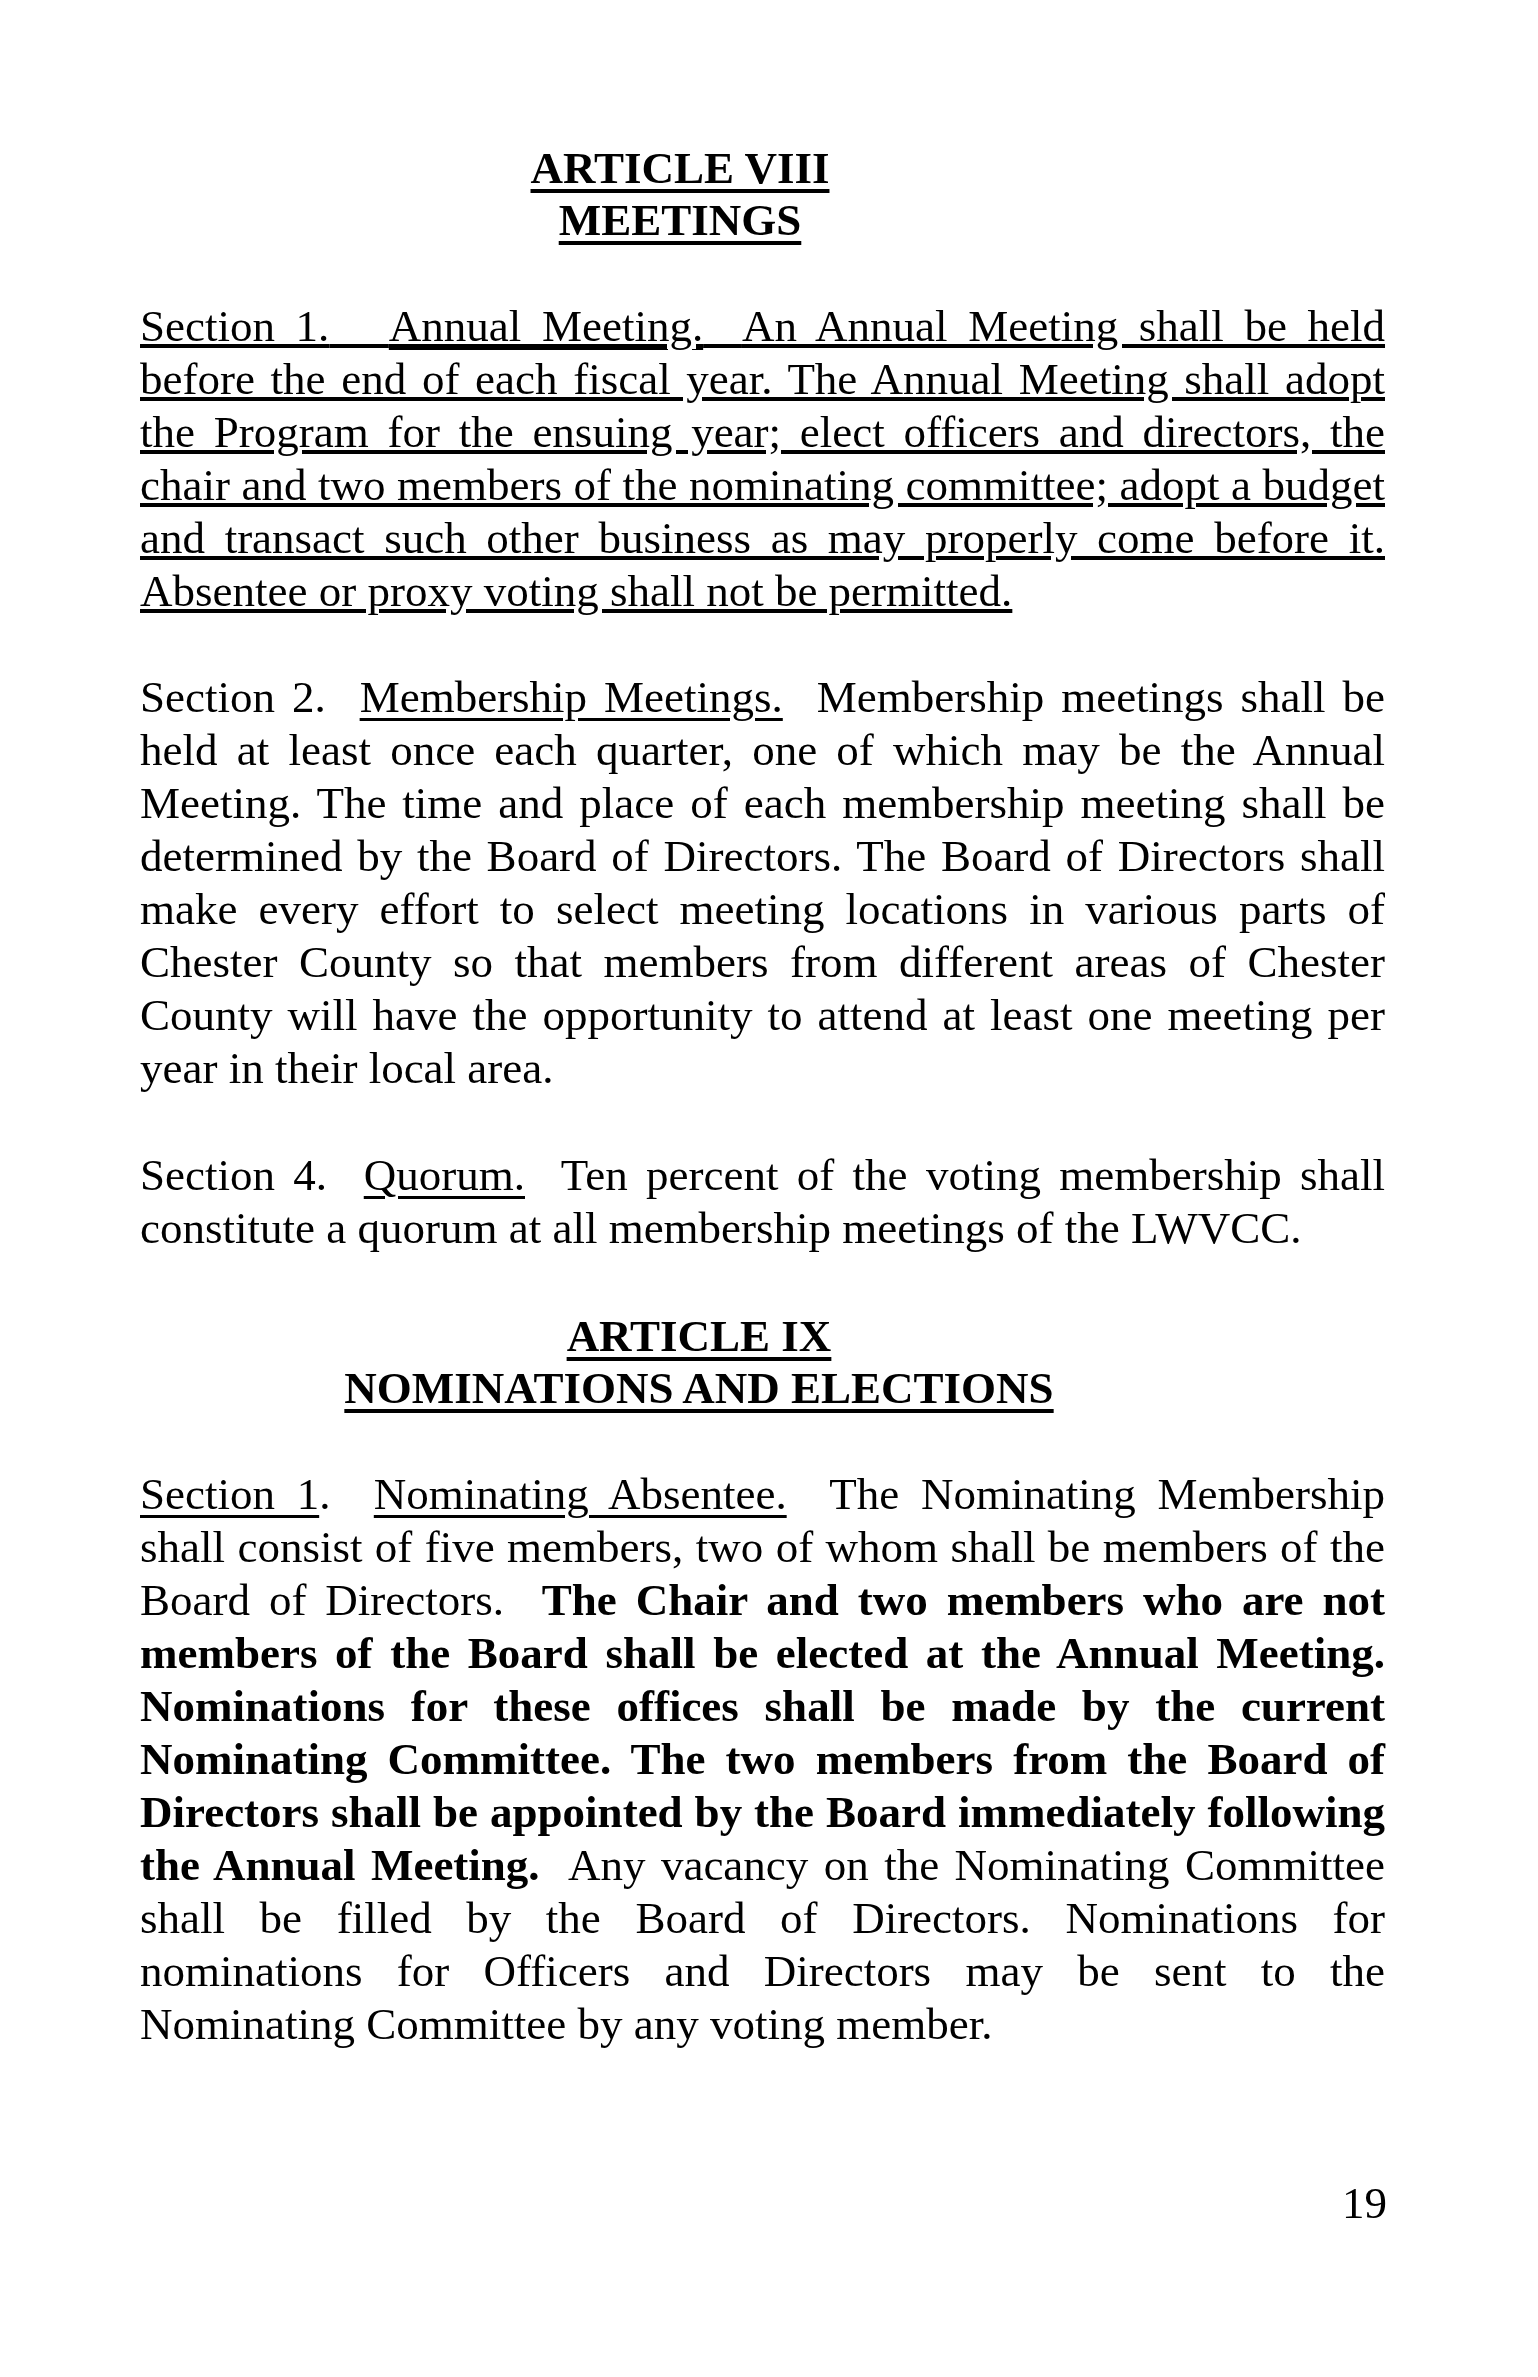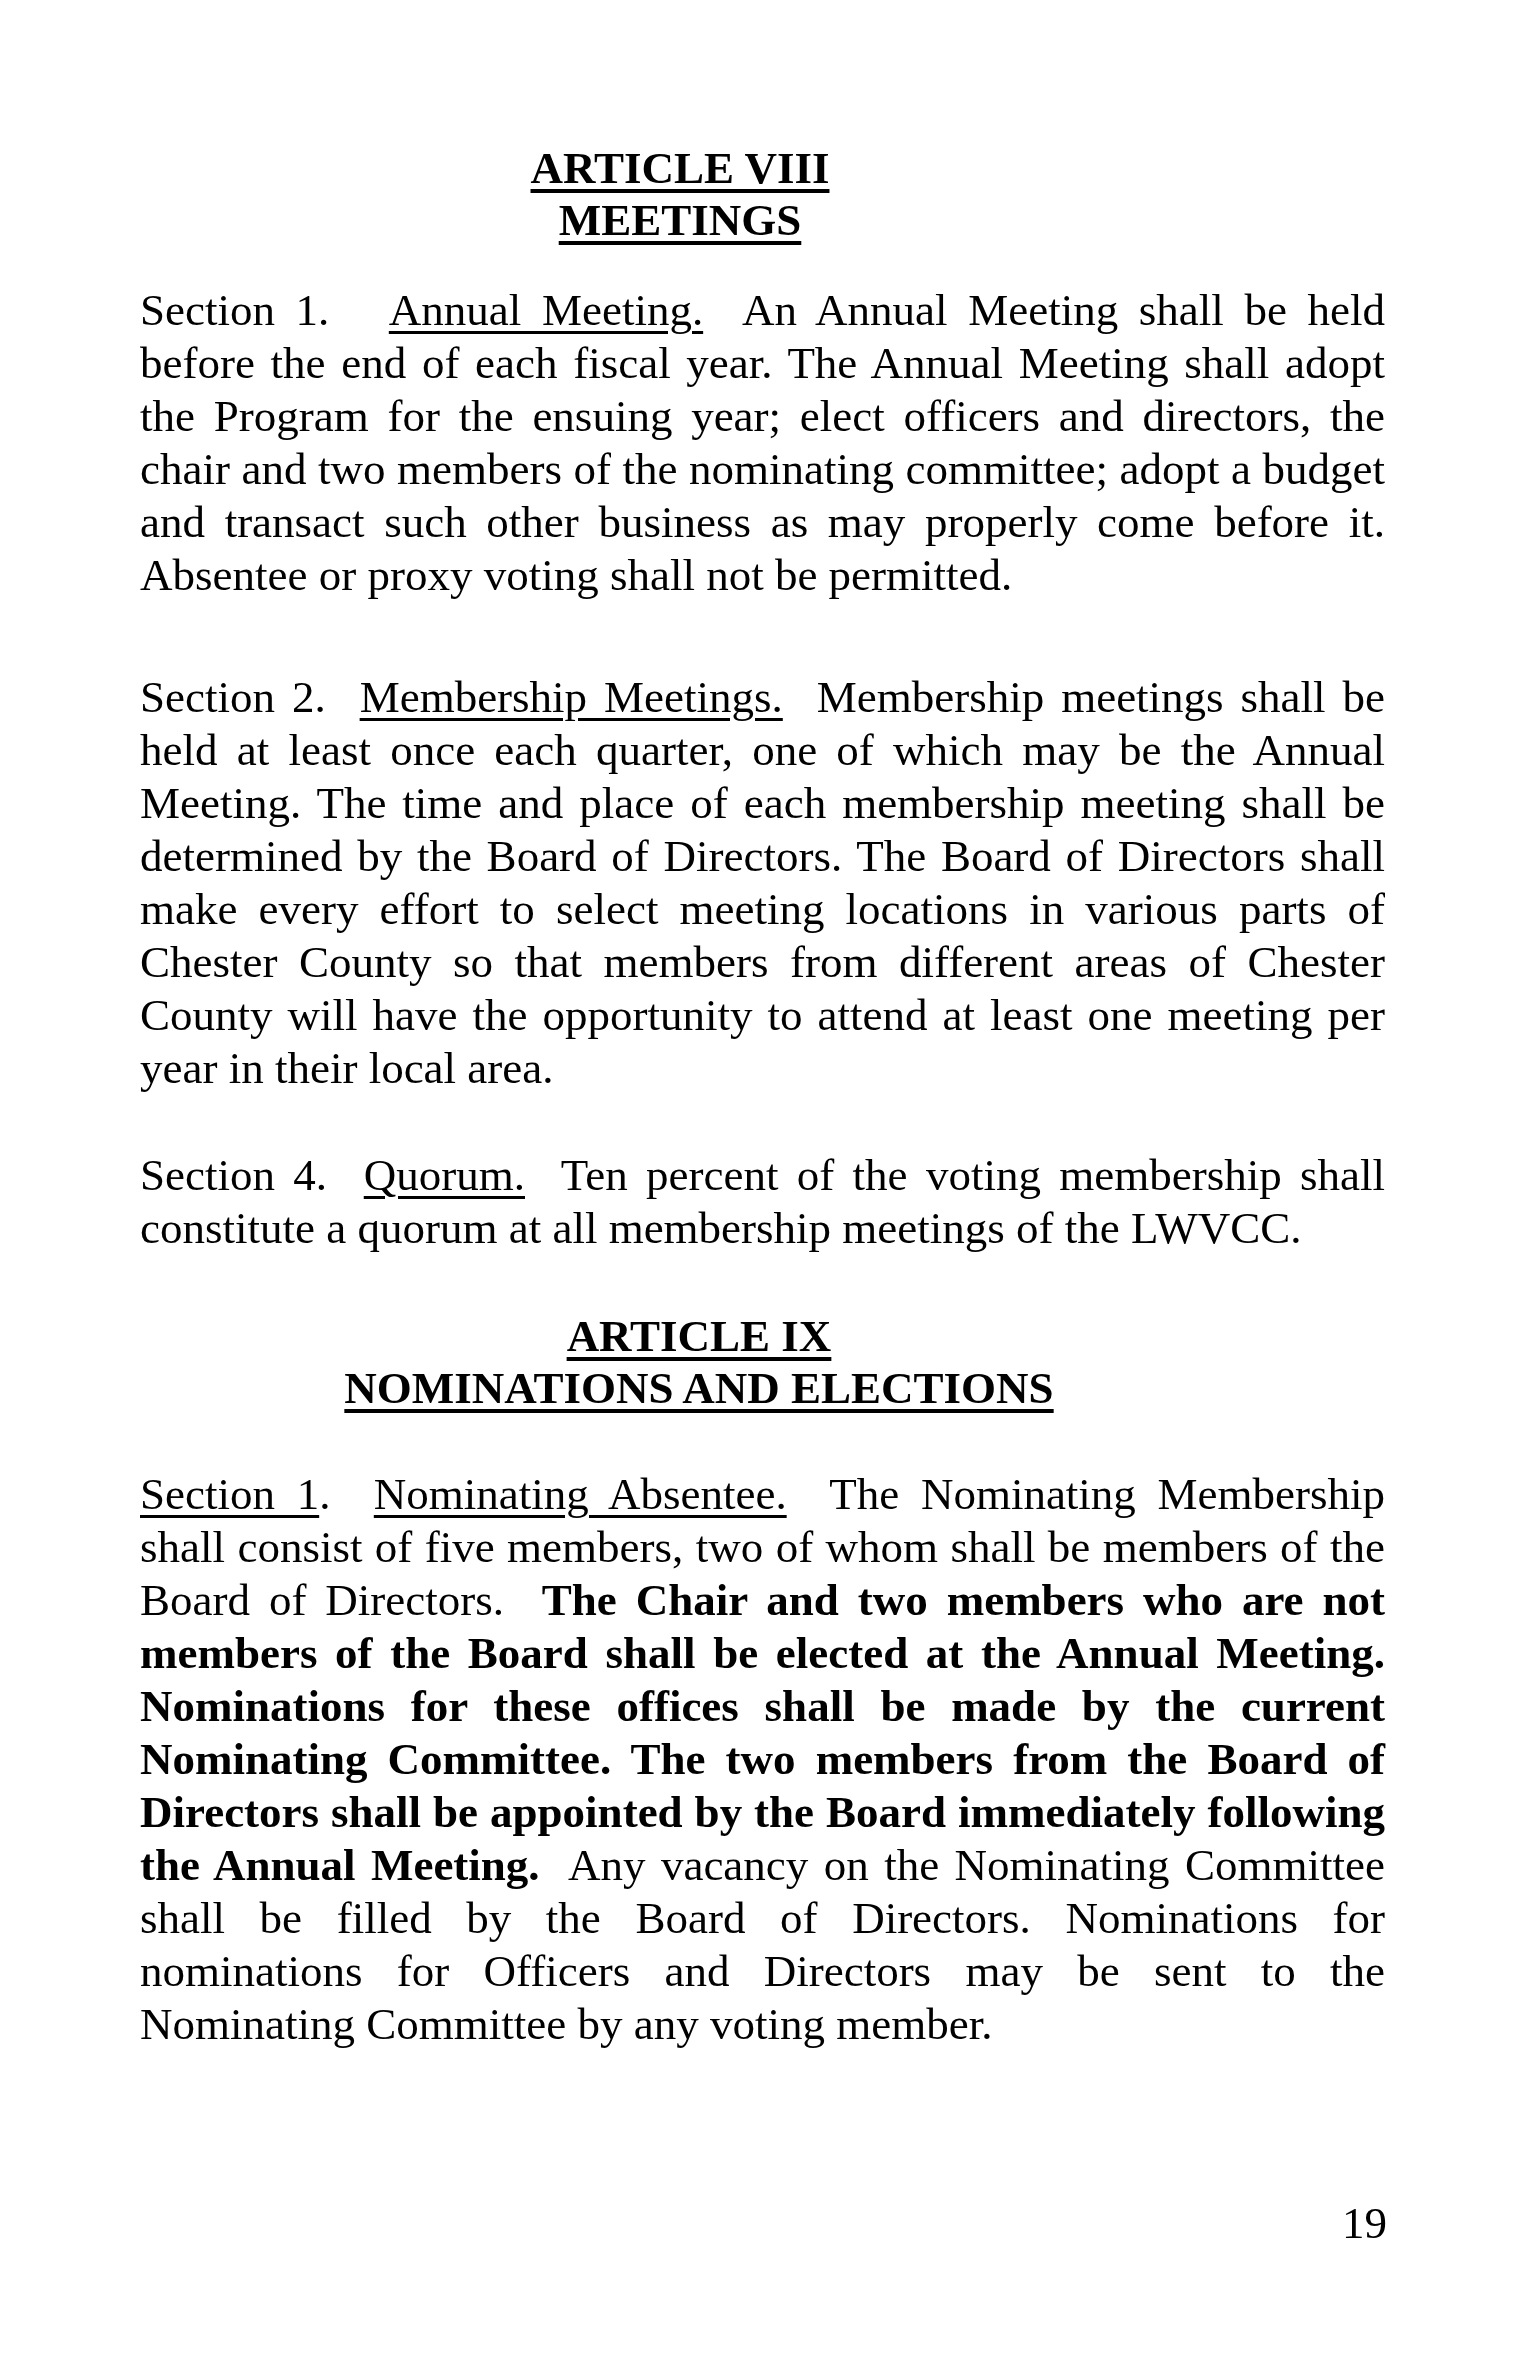--- a/index.html
+++ b/index.html
@@ -5,31 +5,31 @@
   html, body { margin: 0; padding: 0; background: #ffffff; }
   body { width: 1538px; height: 2377px; position: relative; overflow: hidden;
          font-family: "Liberation Serif", "DejaVu Serif", serif; color: #000; }
   .heading { position: absolute; left: 0; width: 1360px; text-align: center;
              font-weight: bold; font-size: 45px; line-height: 52px; }
   .heading span { text-decoration: underline; text-decoration-thickness: 3.7px; text-underline-offset: 5.6px; }
   .para { position: absolute; left: 140px; width: 1245px; font-size: 45px; line-height: 53px;
           text-align: justify; text-align-last: left; }
   .u { text-decoration: underline; text-decoration-thickness: 2.8px; text-underline-offset: 5.6px; }
   .b { font-weight: bold; }
-  .pagenum { position: absolute; left: 1342px; top: 2177px; font-size: 45px; line-height: 52px; margin-top: 20px; }
+  .pagenum { position: absolute; left: 1342px; top: 2177px; font-size: 45px; line-height: 52px; }
 </style>
 </head>
 <body>
 
 <div class="heading" style="top:142px;">
   <div><span>ARTICLE VIII</span></div>
   <div><span>MEETINGS</span></div>
 </div>
 
-<div class="para" style="top:284px;">
+<div class="para" style="top:300px;text-decoration:underline;">
   <span>Section 1.</span>&nbsp;&nbsp;
   <span class="u">Annual Meeting.</span>&nbsp;
   <span>An Annual Meeting shall be held before the end of each fiscal year.  The Annual Meeting shall adopt the Program for the ensuing year; elect officers and directors, the chair and two members of the nominating committee; adopt a budget and transact such other business as may properly come before it. Absentee or proxy voting shall not be permitted.</span>
 </div>
 
 <div class="para" style="top:671px;">
   <span>Section 2.</span>&nbsp;
   <span class="u">Membership Meetings.</span>&nbsp;
   <span>Membership meetings shall be held at least once each quarter, one of which may be the Annual Meeting.  The time and place of each membership meeting shall be determined by the Board of Directors.  The Board of Directors shall make every effort to select meeting locations in various  parts of Chester County  so that members from different areas of Chester County will have the opportunity to attend at least one meeting per year in their local area.</span>
 </div>

